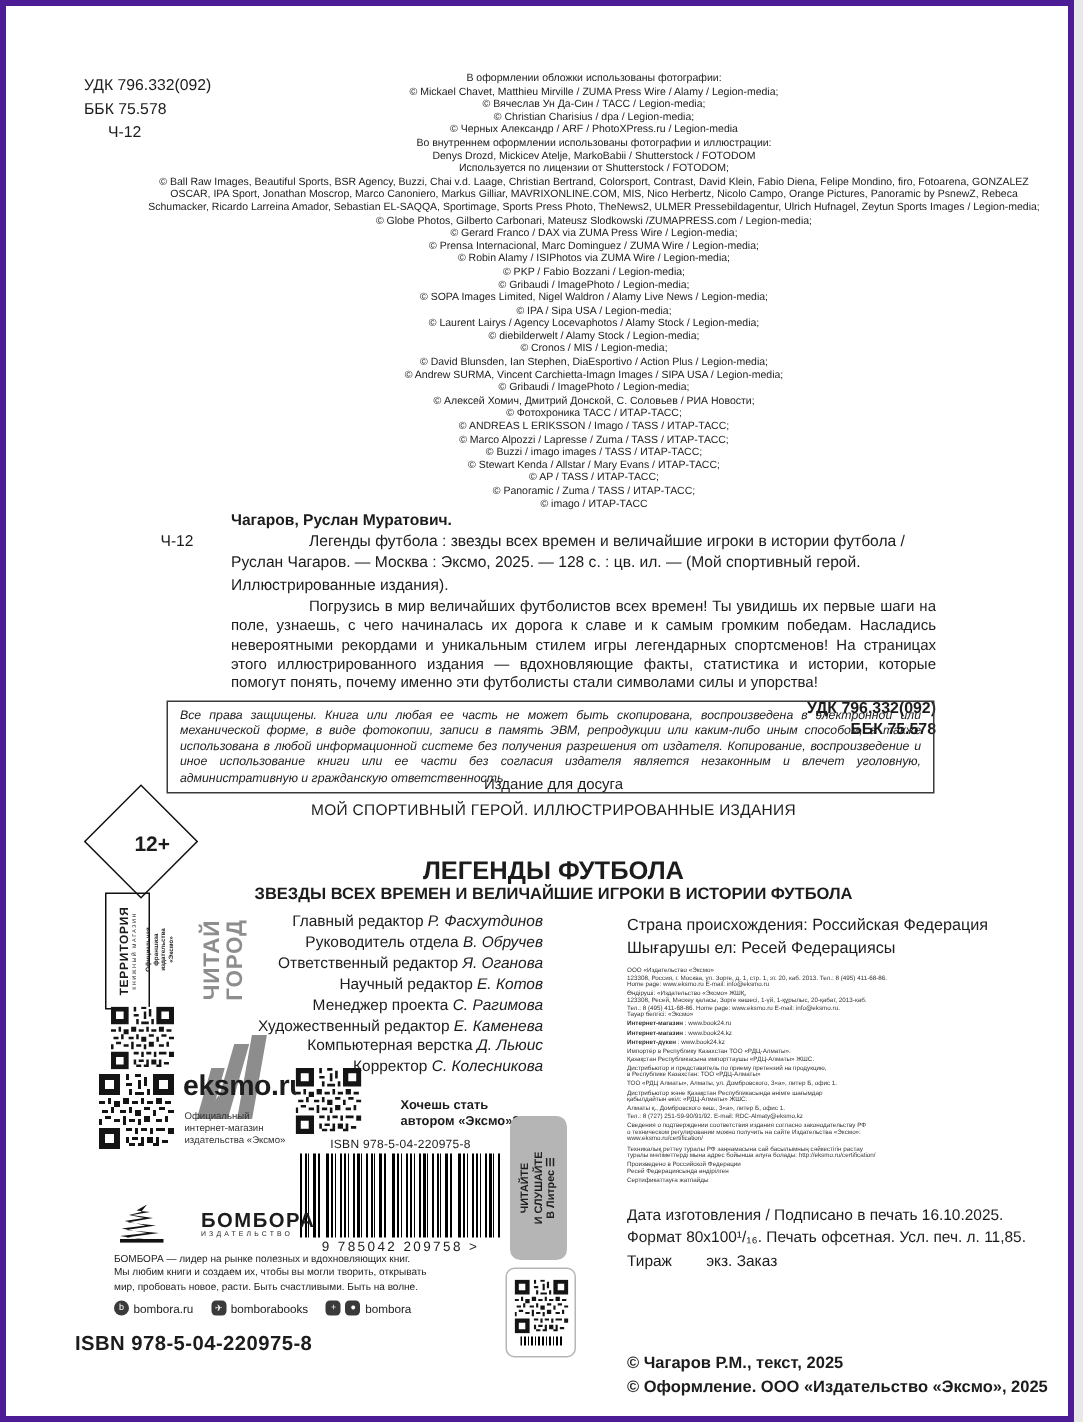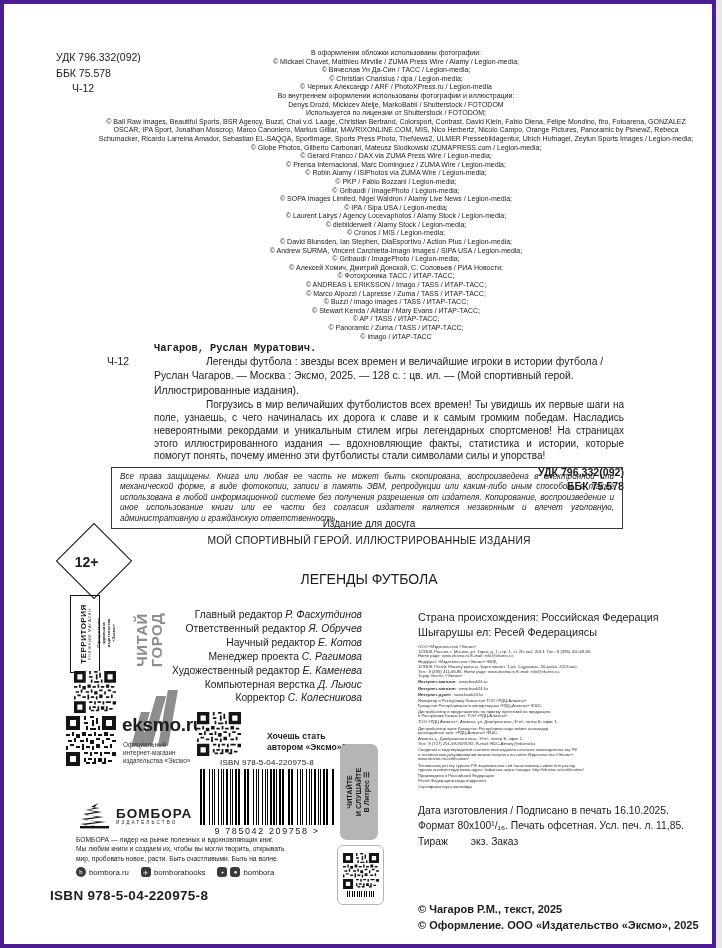--- a/index.html
+++ b/index.html
@@ -6,38 +6,38 @@
   .page{position:relative;width:716px;height:948px;background:#ffffff;border:4px solid #4c1d95;
         box-sizing:border-box;font-family:"Liberation Sans",sans-serif;color:#1c1c1c;overflow:hidden;}
   .abs{position:absolute;}
   
   .codes{left:52px;top:46px;font-size:10.5px;line-height:15.5px;}
   .codes .c3{padding-left:16px;}
   
   .credits{left:92px;top:45px;width:600px;text-align:center;font-size:7px;line-height:8.6px;color:#222;}
   
   .card{left:150px;top:337px;width:470px;font-size:10.4px;line-height:14.2px;}
-  .card-head{font-weight:bold;font-family:Liberation Mono, monospace;}
+  .card-head{font-weight:bold;}
   .card-code{left:103px;top:352px;font-size:10.4px;}
   .card-body{text-indent:52px;}
   .card-ann{font-size:10px;line-height:12.9px;text-indent:52px;text-align:justify;margin-top:1px;}
   .card-codes{text-align:right;font-weight:bold;font-size:10.6px;line-height:13.8px;margin-top:3px;}
   
   .notice{left:107px;top:463px;width:494px;border:1px solid #3a3a3a;padding:4px 8px;
           font-style:italic;font-size:8.2px;line-height:10.4px;text-align:justify;}
   
   .cline{left:95px;width:540px;text-align:center;}
   .l-leisure{top:514px;font-size:10px;}
   .l-series{top:531px;font-size:10.3px;letter-spacing:.2px;}
   .l-author{top:549px;font-size:11px;font-weight:bold;}
-  .l-title{top:567px;font-size:14px;font-weight:normal;}
+  .l-title{top:567px;font-size:17px;font-weight:bold;}
   .l-subtitle{top:586px;font-size:11px;font-weight:bold;}
   
   .diamond{left:63px;top:530px;width:52px;height:52px;border:1.6px solid #111;transform:rotate(45deg);}
-  .agetext{left:55px;top:530px;width:55px;height:55px;display:flex;align-items:center;justify-content:center;
+  .agetext{left:70px;top:530px;width:55px;height:55px;display:flex;align-items:center;justify-content:center;
            font-weight:bold;font-size:14px;}
   
   .staff{left:120px;top:604px;width:238px;text-align:right;font-size:10.3px;line-height:13.9px;}
   .staff i{font-style:italic;}
   
   .origin{left:414px;top:606px;font-size:10.8px;line-height:14.8px;}
   .imprint{left:414px;top:641px;width:286px;font-size:4.2px;line-height:4.6px;color:#333;}
   .imp{white-space:pre-line;margin-bottom:1.6px;}
   .printinfo{left:414px;top:799px;font-size:10.3px;line-height:15.4px;}
   
@@ -73,21 +73,21 @@
         #000 0px,#000 1.6px,#fff 1.6px,#fff 3.1px,#000 3.1px,#000 4.6px,#fff 4.6px,#fff 5.6px,
         #000 5.6px,#000 6.2px,#fff 6.2px,#fff 8.8px);}
   .bar-digits{font-size:9px;letter-spacing:1.6px;margin-top:1px;}
   
   .litres-badge{left:336px;top:740px;width:38px;height:96px;background:#b5b5b5;border-radius:7px;}
   .litres-badge .rot{font-size:7.2px;font-weight:bold;line-height:8.6px;color:#1e1e1e;}
   .litres-qr{left:333px;top:841px;width:45px;height:58px;border:1px solid #b5b5b5;border-radius:6px;
              display:flex;flex-direction:column;align-items:center;justify-content:center;gap:2px;background:#fff;}
   .mini-bars{width:28px;height:6px;background:repeating-linear-gradient(90deg,#000 0 1px,#fff 1px 2.4px);}
   
-  .bombora-logo{left:74px;top:799px;display:flex;align-items:center;gap:6px;}
+  .bombora-logo{left:74px;top:799px;display:flex;align-items:center;gap:24px;}
   .bombora-name{font-size:13.5px;font-weight:bold;letter-spacing:1px;line-height:13px;}
   .bombora-sub{font-size:4.6px;letter-spacing:2.1px;}
   .bombora-desc{left:72px;top:831px;font-size:6.7px;line-height:9.4px;white-space:pre-line;color:#222;}
   .socials{left:72px;top:863px;display:flex;gap:12px;align-items:flex-end;font-size:7.8px;color:#222;}
   .soc{display:flex;gap:3px;align-items:center;}
   .sic{display:inline-flex;width:10px;height:10px;background:#3a3a3a;color:#fff;border-radius:3px;
        font-size:6px;align-items:center;justify-content:center;}
   .sic.round{border-radius:50%;}
   
   .isbn-bottom{left:46px;top:884px;font-size:13.5px;font-weight:bold;letter-spacing:.3px;}
@@ -158,27 +158,29 @@
       <div>УДК 796.332(092)</div>
       <div>ББК 75.578</div>
     </div>
   </div>
 
   <div class="abs notice">Все права защищены. Книга или любая ее часть не может быть скопирована, воспроизведена в электронной или механической форме, в виде фотокопии, записи в память ЭВМ, репродукции или каким-либо иным способом, а также использована в любой информационной системе без получения разрешения от издателя. Копирование, воспроизведение и иное использование книги или ее части без согласия издателя является незаконным и влечет уголовную, административную и гражданскую ответственность.</div>
 
   <div class="abs cline l-leisure">Издание для досуга</div>
   <div class="abs cline l-series">МОЙ СПОРТИВНЫЙ ГЕРОЙ. ИЛЛЮСТРИРОВАННЫЕ ИЗДАНИЯ</div>
   <div class="abs cline l-title">ЛЕГЕНДЫ ФУТБОЛА</div>
+  <div class="abs cline l-subtitle">ЗВЕЗДЫ ВСЕХ ВРЕМЕН И ВЕЛИЧАЙШИЕ ИГРОКИ В ИСТОРИИ ФУТБОЛА</div>
 
   <div class="abs diamond"></div>
   <div class="abs agetext">12+</div>
 
   <div class="abs staff">
       <div class="stl"><span>Главный редактор </span><i>Р. Фасхутдинов</i></div>
-      <div class="stl"><span>Ответственный редактор </span><i>Я. Обручев</i></div>
+      <div class="stl"><span>Руководитель отдела </span><i>В. Обручев</i></div>
+      <div class="stl"><span>Ответственный редактор </span><i>Я. Оганова</i></div>
       <div class="stl"><span>Научный редактор </span><i>Е. Котов</i></div>
       <div class="stl"><span>Менеджер проекта </span><i>С. Рагимова</i></div>
       <div class="stl"><span>Художественный редактор </span><i>Е. Каменева</i></div>
       <div class="stl"><span>Компьютерная верстка </span><i>Д. Льюис</i></div>
       <div class="stl"><span>Корректор </span><i>С. Колесникова</i></div>
     </div>
 
   <div class="abs origin">
     <div>Страна происхождения: Российская Федерация</div>
     <div>Шығарушы ел: Ресей Федерациясы</div>

